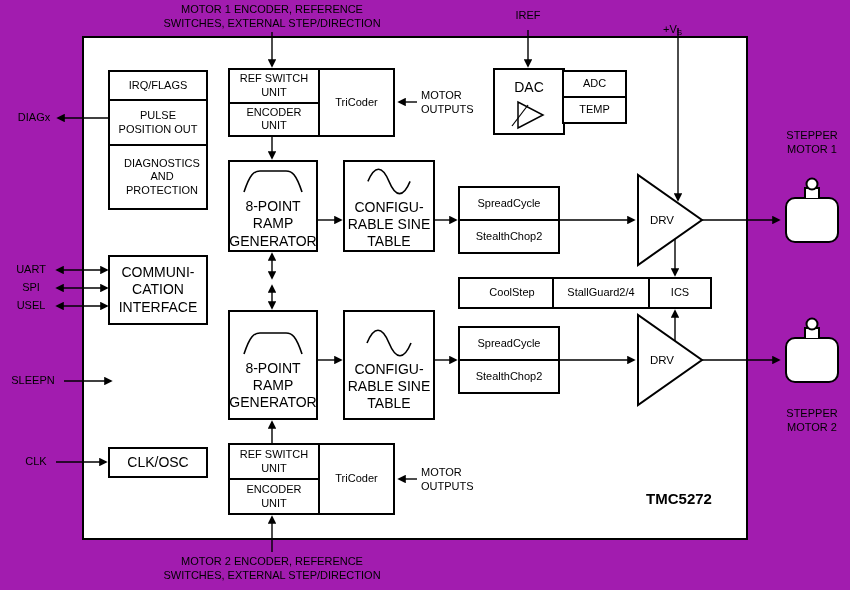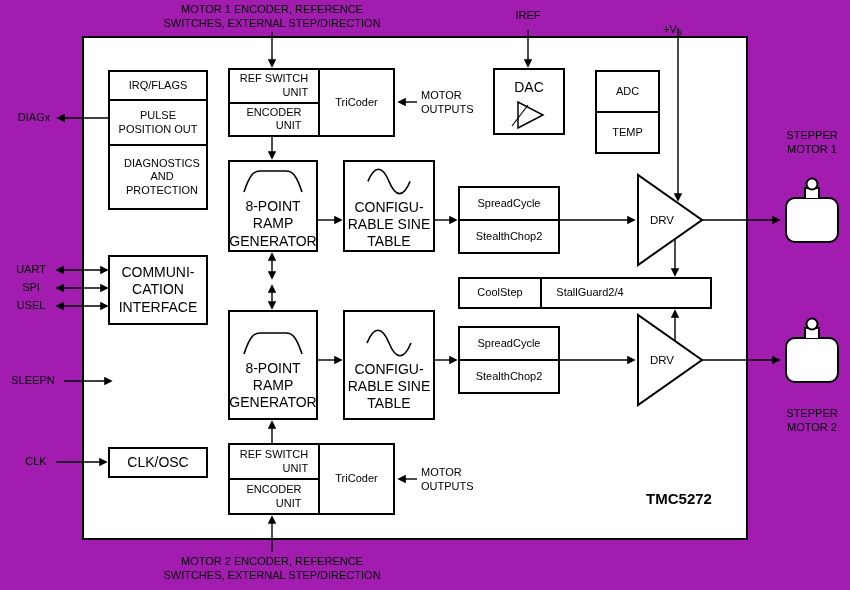--- a/index.html
+++ b/index.html
@@ -21,21 +21,21 @@
   .vblock { flex-direction:column; gap:3px; padding-top:5px; }
 
   
   .group-v { position:absolute; background:#fff; border:2px solid #000; display:flex; flex-direction:column; z-index:1; }
   .group-v > .cell { border-bottom:2px solid #000; }
   .group-v > .cell:last-child { border-bottom:none; }
   .group-h { position:absolute; background:#fff; border:2px solid #000; display:flex; z-index:1; }
   .group-h > * { border-right:2px solid #000; }
   .group-h > *:last-child { border-right:none; }
   .vcol { display:flex; flex-direction:column; }
-  .vcol > .cell { border-bottom:2px solid #000;text-align:right; }
+  .vcol > .cell { border-bottom:2px solid #000; }
   .vcol > .cell:last-child { border-bottom:none; }
   .cell {
     display:flex; align-items:center; justify-content:center;
     text-align:center; font-size:11px; line-height:1.22; white-space:pre-line;
     background:#fff;
   }
 
   .lbl {
     position:absolute; font-size:11px; line-height:1.28;
     white-space:pre-line; z-index:3;
@@ -177,28 +177,29 @@
     <div class="cell" style="flex:1;">StealthChop2</div>
   </div>
 
   <div class="box vblock" style="left:493px; top:68px; width:72px; height:67px; padding-top:7px;">
     <span>DAC</span>
     <svg width="40" height="32" viewBox="0 0 40 32">
       <polygon points="9,3 9,29 34,16" fill="none" stroke="#000" stroke-width="1.5"></polygon>
       <line x1="3" y1="27" x2="19" y2="6" stroke="#000" stroke-width="1.2"></line>
     </svg>
   </div>
-  <div class="group-v" style="left:595px; top:70px; width:65px; height:84px;">
+  <div class="group-v" style="left:562px; top:70px; width:65px; height:54px;">
     <div class="cell" style="flex:1;">ADC</div>
     <div class="cell" style="flex:1;">TEMP</div>
   </div>
 
   <div class="group-h" style="left:458px; top:277px; width:254px; height:32px;">
-    <div class="cell" style="width:82px;">CoolStep</div>
+    <div class="cell" style="width:82px;margin-left:12px;">CoolStep</div>
     <div class="cell" style="width:96px;">StallGuard2/4</div>
+    <div class="cell" style="flex:1;">ICS</div>
   </div>
 
   <div class="box vblock" style="left:228px; top:310px; width:90px; height:110px; padding-top:10px;">
     <svg width="64" height="28" viewBox="0 0 64 28">
       <path d="M3,25 C9,7 13,4 19,4 L45,4 C51,4 55,7 61,25" fill="none" stroke="#000" stroke-width="1.6"></path>
     </svg>
     <span>8-POINT
 RAMP
 GENERATOR</span>
   </div>

